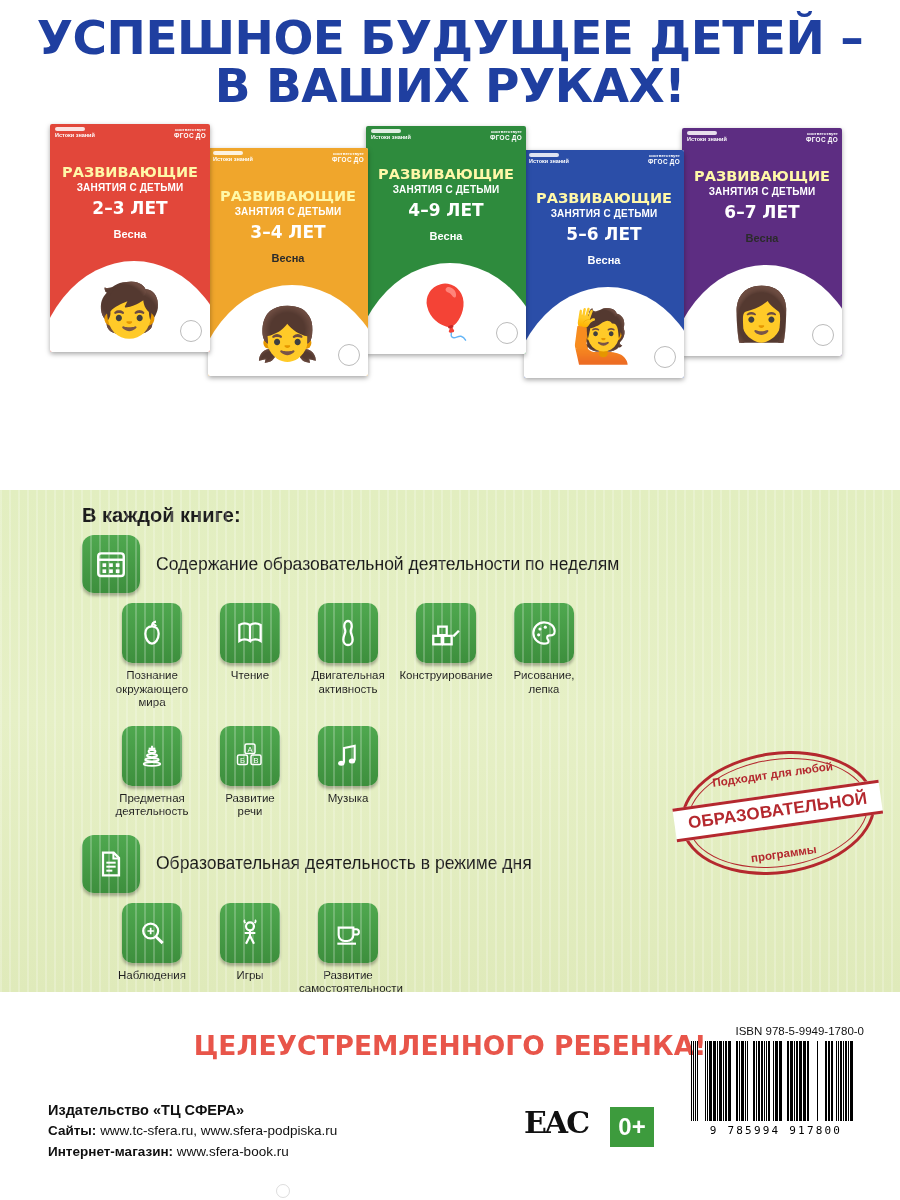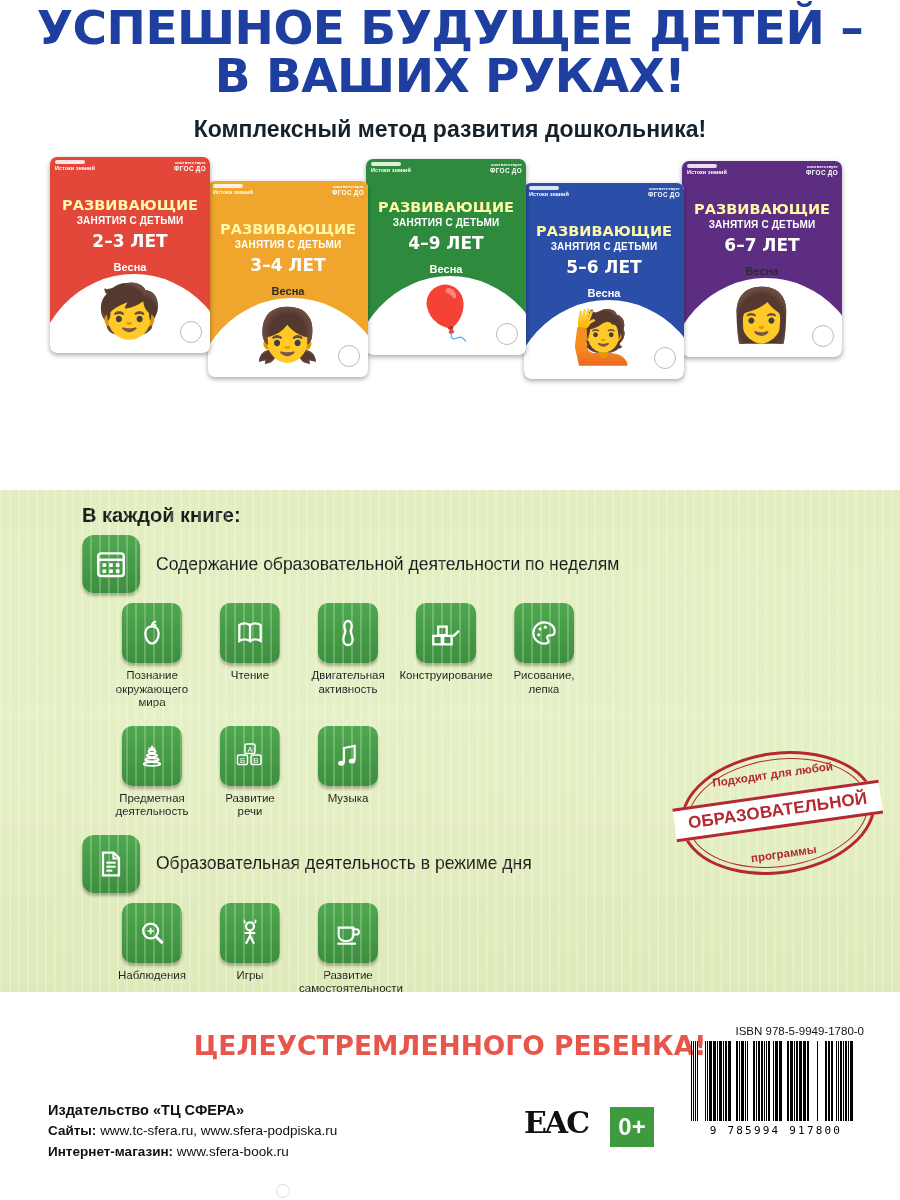--- a/index.html
+++ b/index.html
@@ -10,21 +10,21 @@
     overflow: hidden;
     position: relative;
   }
   .page { width: 900px; height: 1200px; position: relative; background:#fdfdfb; }
 
   
   .top {
     position: relative;
     height: 487px;
     background: #ffffff;
-    padding-top: 4px;
+    padding-top: 14px;
   }
   .headline {
     text-align: center;
     color: #1f3fa0;
     font-weight: bold;
     font-size: 47px;
     line-height: 1.02;
     letter-spacing: -0.5px;
     text-transform: uppercase;
     font-family: "DejaVu Sans", sans-serif;
@@ -37,22 +37,22 @@
     font-weight: bold;
     font-size: 23px;
     margin-top: 16px;
     font-family: "Liberation Sans", sans-serif;
   }
 
   
   .books { position: relative; height: 255px; margin-top: 14px; }
   .book {
     position: absolute;
-    width: 160px; height: 196px;
-    border-radius: 7px;
+    width: 160px; height: 228px;
+    border-radius: 2px;
     box-shadow: 0 2px 5px rgba(0,0,0,0.35);
     overflow: hidden;
     background: #fff;
   }
   .b1 { left: 50px;  top: 0px;   z-index: 5; }
   .b2 { left: 208px; top: 24px;  z-index: 4; }
   .b3 { left: 366px; top: 2px;   z-index: 3; }
   .b4 { left: 524px; top: 26px;  z-index: 2; }
   .b5 { left: 682px; top: 4px;   z-index: 1; }
 
@@ -226,21 +226,20 @@
 </head>
 <body>
 
 <div class="page">
 
   <div class="top">
     <div class="headline">
       <span>Успешное будущее детей –</span>
       <span class="l2">в ваших руках!</span>
     </div>
-    <div class="subhead">Комплексный метод развития дошкольника!</div>
 
     <div class="books">
 
       <div class="book b1">
         <div class="bg" style="background:#e2473a"></div>
         <div class="curve"></div>
         <div class="topbar">
           <span class="logo-block"><span class="swoosh"></span><span>Истоки знаний</span></span>
           <span class="fgos"><span>соответствует</span><b>ФГОС ДО</b></span>
         </div>

